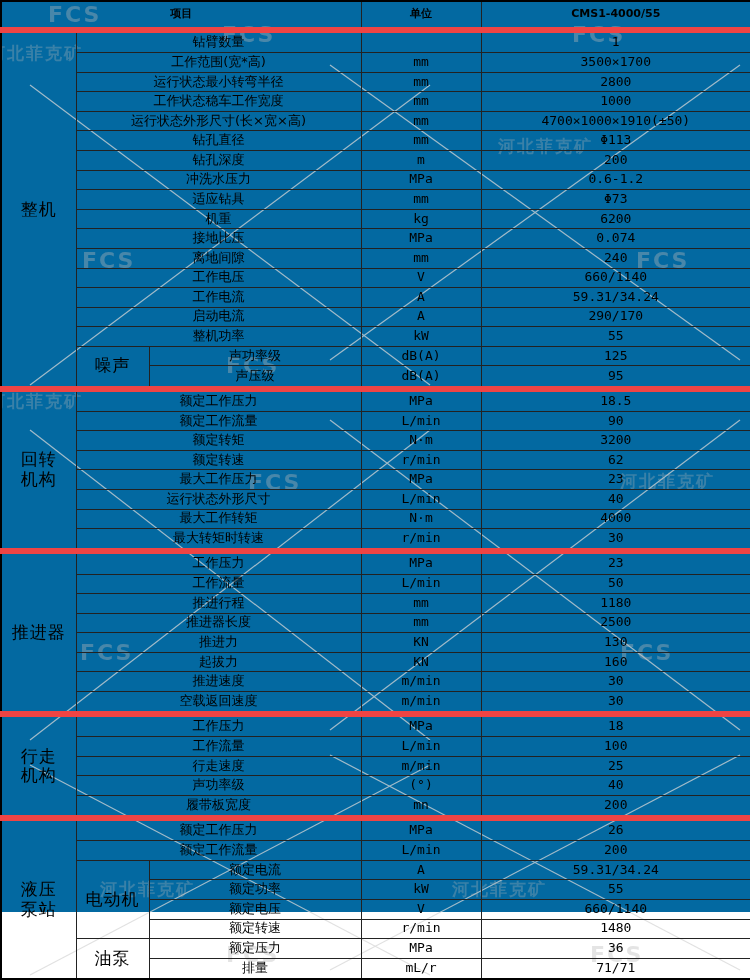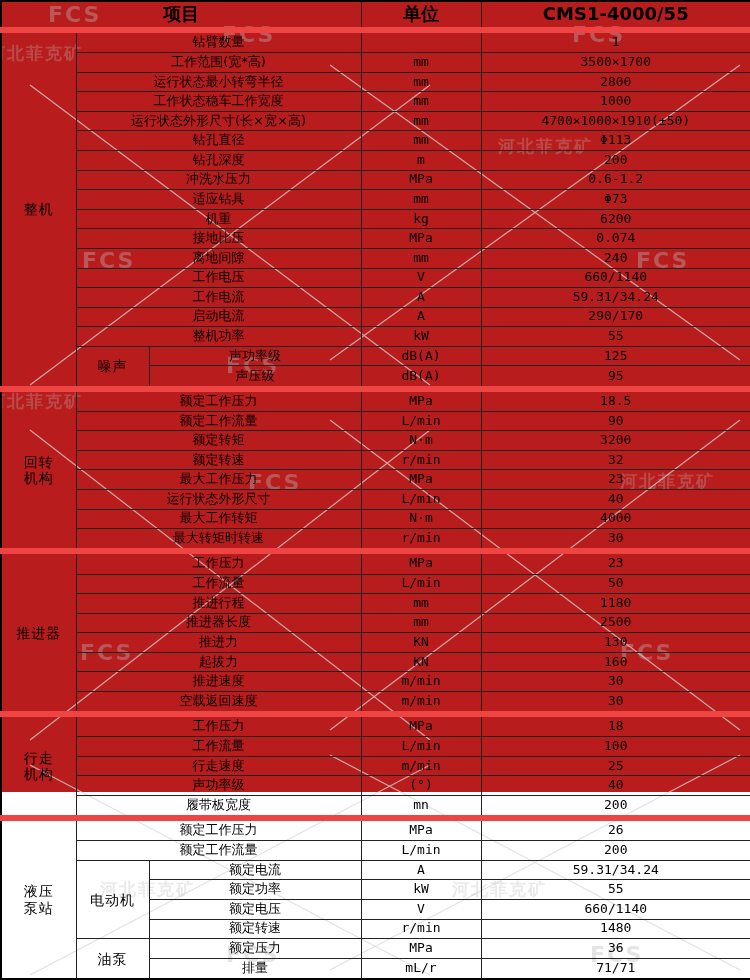--- a/index.html
+++ b/index.html
@@ -7,22 +7,22 @@
     padding: 0;
     background: #ffffff;
     width: 750px;
     height: 980px;
     font-family: "DejaVu Sans", sans-serif;
     overflow: hidden;
   }
   #page {
     position: relative;
     width: 750px;
-    height: 792px;
-    background: #b91c1c;
+    height: 912px;
+    background: #0369a1;
   }
   
   #wm-layer {
     position: absolute;
     left: 0; top: 0;
     width: 750px; height: 980px;
     z-index: 0;
     pointer-events: none;
   }
   .wm-text {
@@ -52,27 +52,27 @@
     text-align: center;
     vertical-align: middle;
     color: #000000;
     font-size: 13px;
     line-height: 1.15;
     overflow: hidden;
   }
   #spec { border: 2px solid #000000; }
   #spec thead th {
     font-weight: bold;
-    font-size: 18px;
+    font-size: 11px;
     border-bottom: 2px solid #7f1d1d;
     height: 25px;
   }
   #spec td.category, #spec td.sub {
     white-space: pre-line;
-    font-size: 14px;
+    font-size: 17px;
     letter-spacing: 1px;
     margin-left: 16px;
   }
   #spec td.unit, #spec td.value {
     font-family: "DejaVu Sans Mono", "Liberation Mono", monospace;
     font-size: 13px;
     white-space: nowrap;
   }
   #spec tr.sec-start td { border-top: 6px solid #ef4444; }
 </style>
@@ -221,21 +221,21 @@
           <td class="value">90</td>
         </tr>
         <tr>
           <td class="item" colspan="2">额定转矩</td>
           <td class="unit">N·m</td>
           <td class="value">3200</td>
         </tr>
         <tr>
           <td class="item" colspan="2">额定转速</td>
           <td class="unit">r/min</td>
-          <td class="value">32</td>
+          <td class="value">62</td>
         </tr>
         <tr>
           <td class="item" colspan="2">最大工作压力</td>
           <td class="unit">MPa</td>
           <td class="value">23</td>
         </tr>
         <tr>
           <td class="item" colspan="2">运行状态外形尺寸</td>
           <td class="unit">L/min</td>
           <td class="value">40</td>

